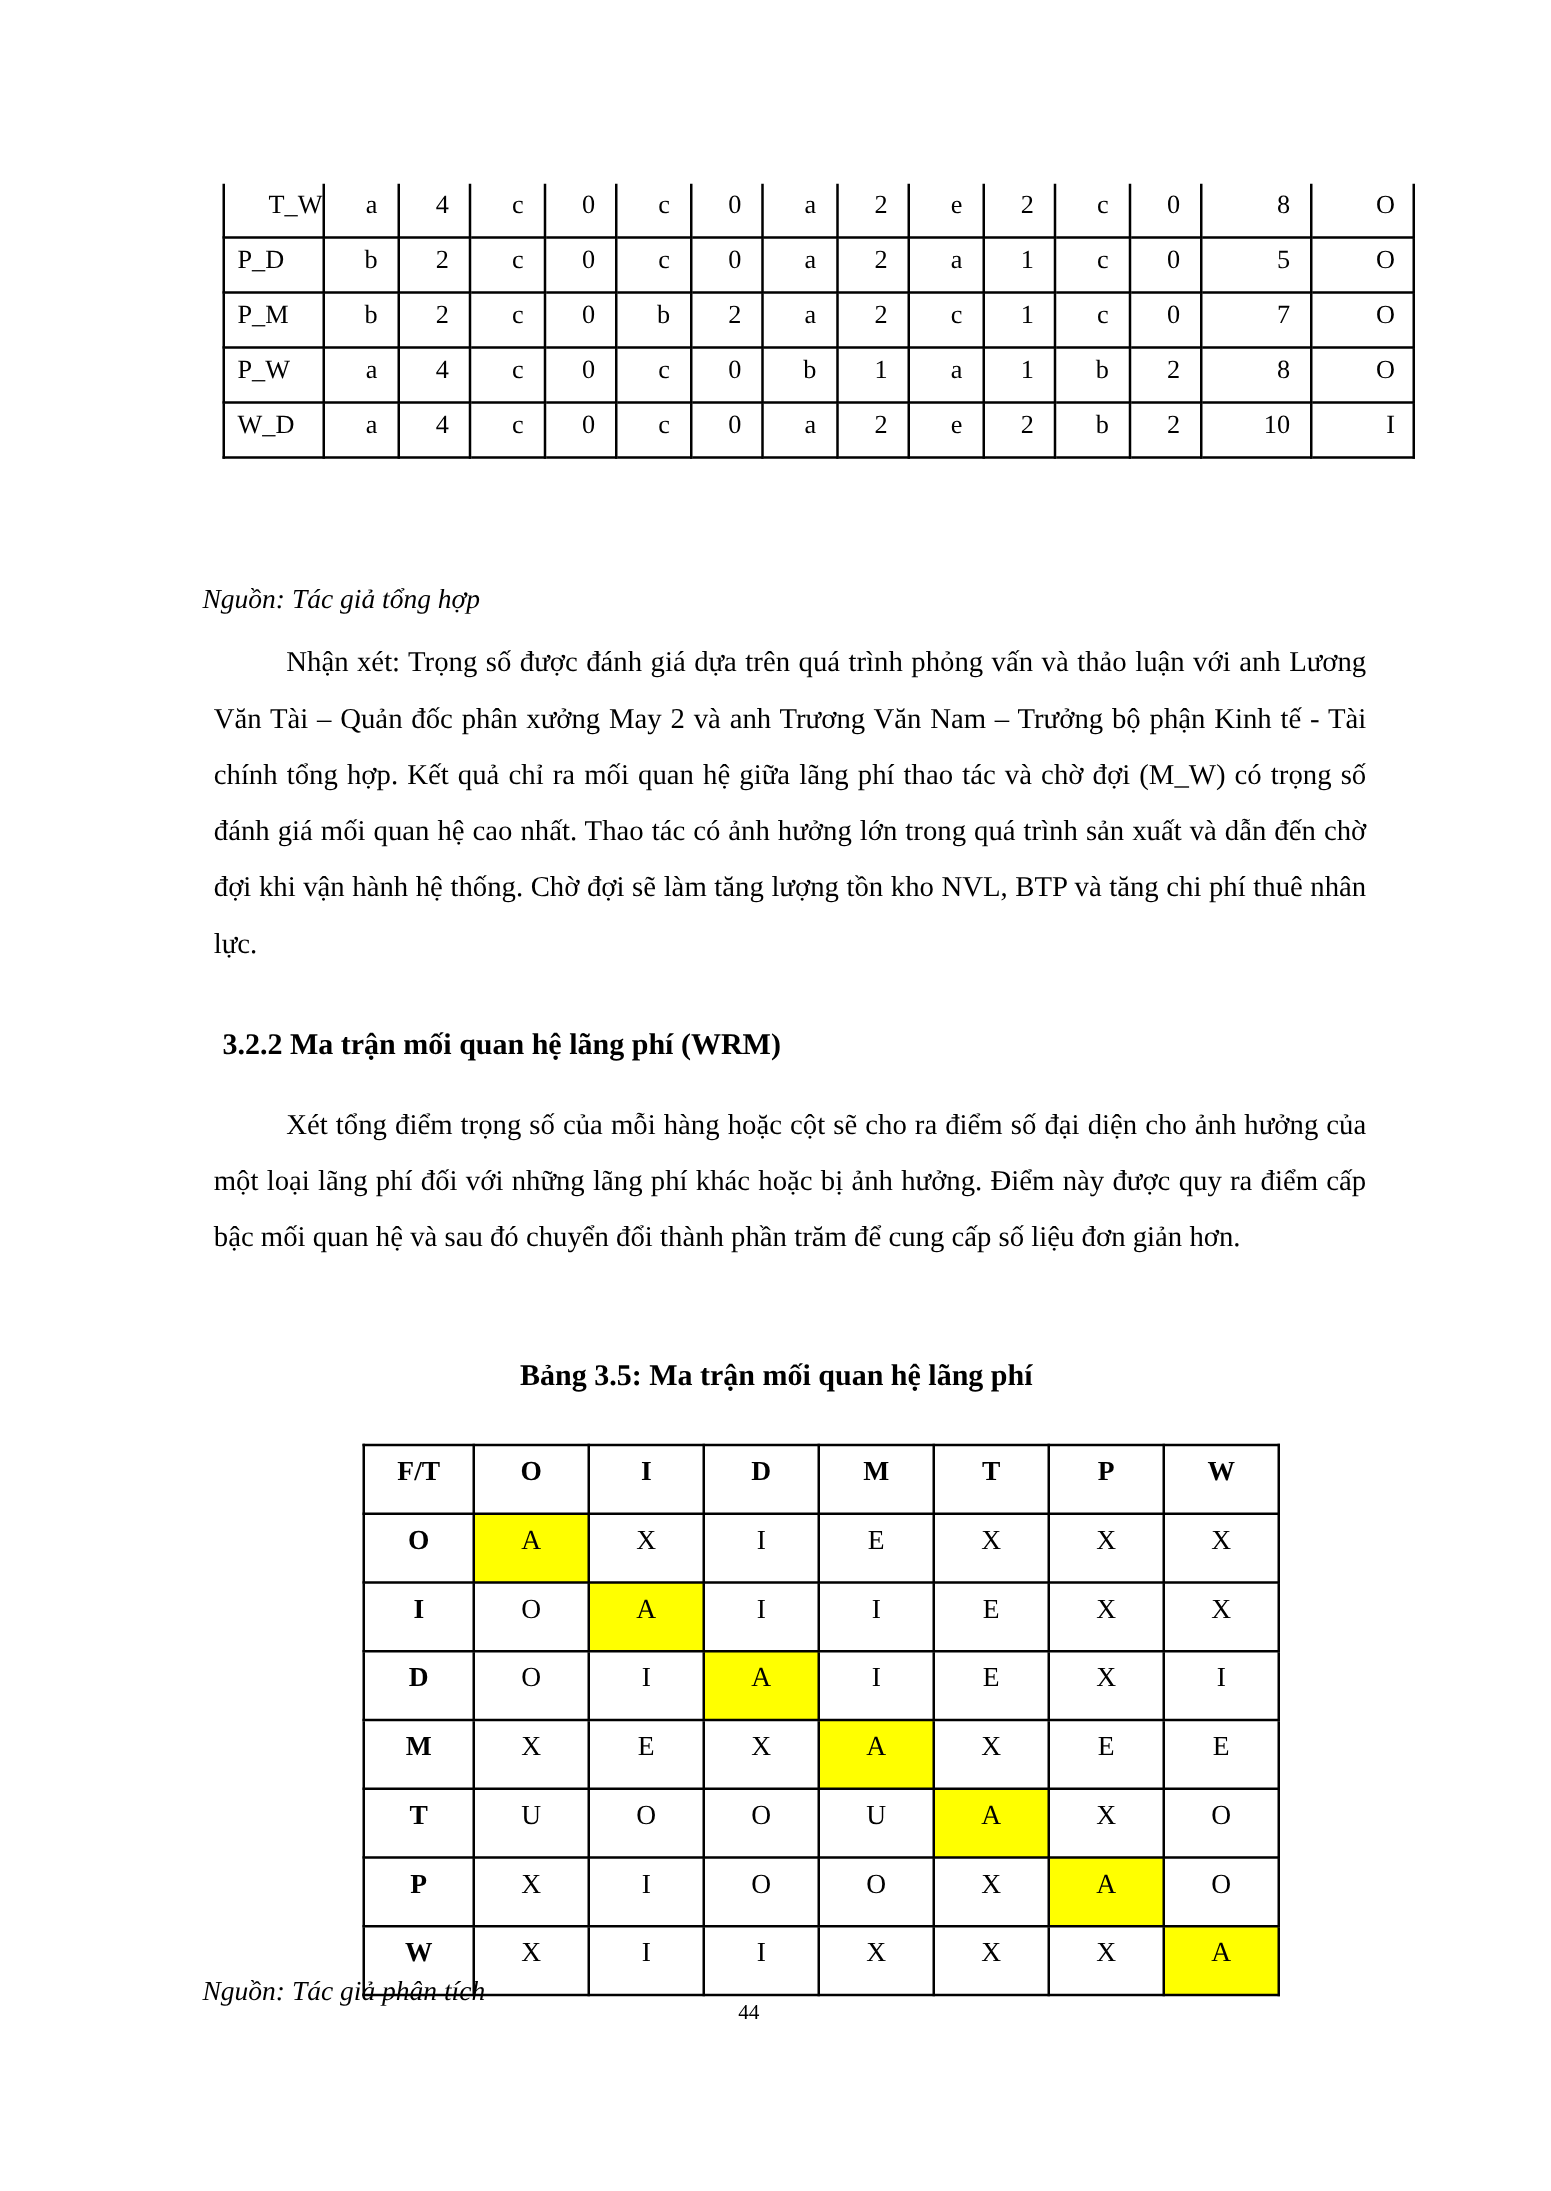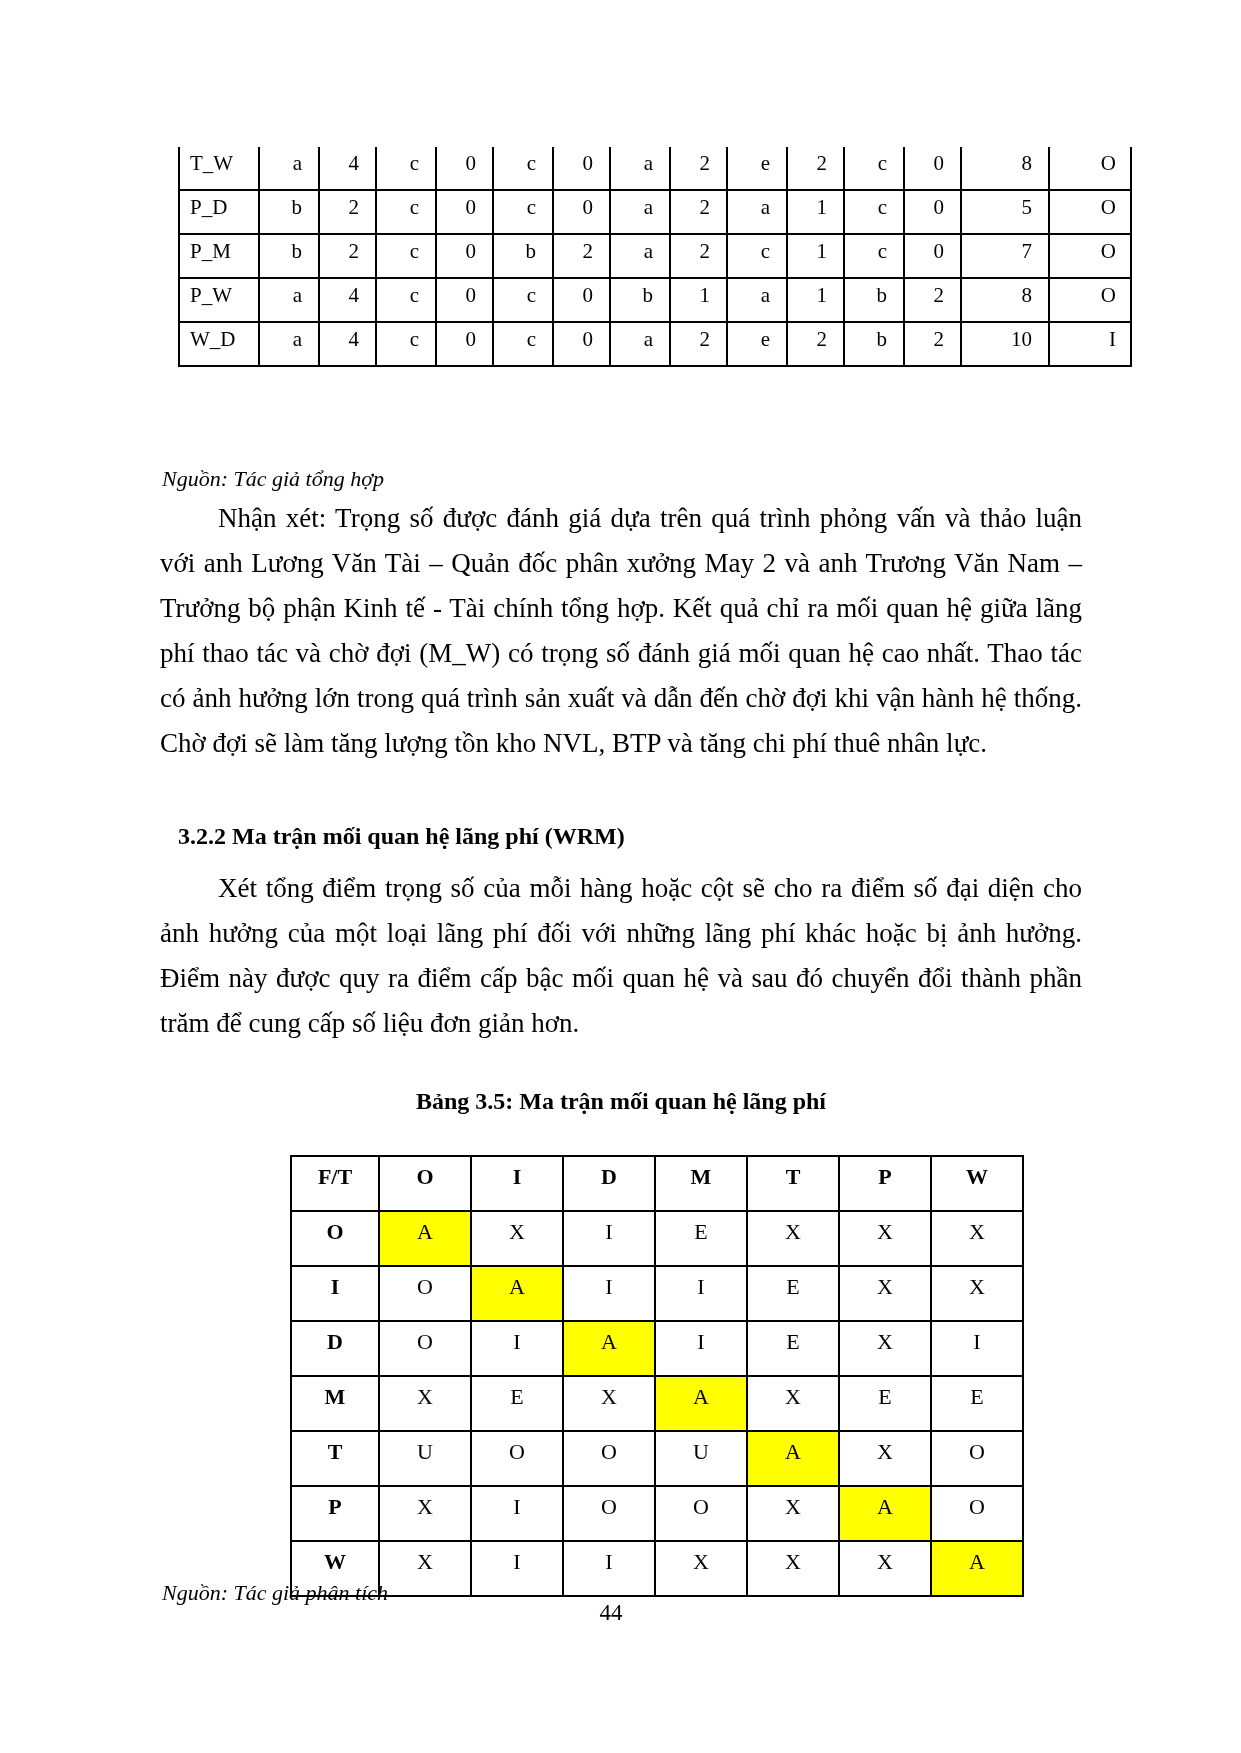--- a/index.html
+++ b/index.html
@@ -10,32 +10,32 @@
   }
   
   #weight-table{
     position:absolute;left:178px;top:147px;
     border-collapse:collapse;table-layout:fixed;
   }
   #weight-table td{
     border:2px solid #000;height:38px;vertical-align:top;
     font-size:21px;line-height:24px;padding:4px 0 0 0;white-space:nowrap;
   }
-  #weight-table tr:first-child td{border-top:none;}
+  #weight-table tr:first-child td{border-top:none;text-align:right;}
   #weight-table td.lbl{text-align:left;padding-left:10px;}
   #weight-table td.val{text-align:right;padding-right:16px;}
   #weight-table td.tot{text-align:right;padding-right:16px;}
   #weight-table td.typ{text-align:right;padding-right:14px;}
   
   .source-note{
     position:absolute;left:162px;font-style:italic;font-size:22px;line-height:26px;
   }
   .para{
-    position:absolute;left:160px;width:922px;font-size:27px;line-height:45px;
-    text-align:justify;text-indent:58px;margin:0;
+    position:absolute;left:160px;width:922px;font-size:23px;line-height:45px;
+    text-align:justify;text-indent:58px;margin:11px;
   }
   #section-heading{
     position:absolute;left:163px;top:808px;font-size:24px;font-weight:bold;margin:15px;
   }
   #table-caption{
     position:absolute;left:160px;top:1088px;width:922px;text-align:center;
     font-size:24px;font-weight:bold;
   }
   
   #matrix-table{
@@ -43,21 +43,21 @@
     border-collapse:collapse;table-layout:fixed;margin-left:12px;
   }
   #matrix-table th,#matrix-table td{
     border:2px solid #000;height:46px;vertical-align:top;
     font-size:22px;line-height:26px;padding:7px 0 0 0;text-align:center;
     font-weight:normal;
   }
   #matrix-table th{font-weight:bold;}
   #matrix-table td.rowlbl{font-weight:bold;}
   #page-number{
-    position:absolute;left:16px;top:1600px;width:1190px;text-align:center;font-size:23px;
+    position:absolute;left:4px;top:1600px;width:1190px;text-align:center;font-size:17px;
   }
 </style>
 </head>
 <body>
 
 <table id="weight-table">
   <colgroup>
     <col style="width:80px">
       <col style="width:60px">
       <col style="width:57px">

